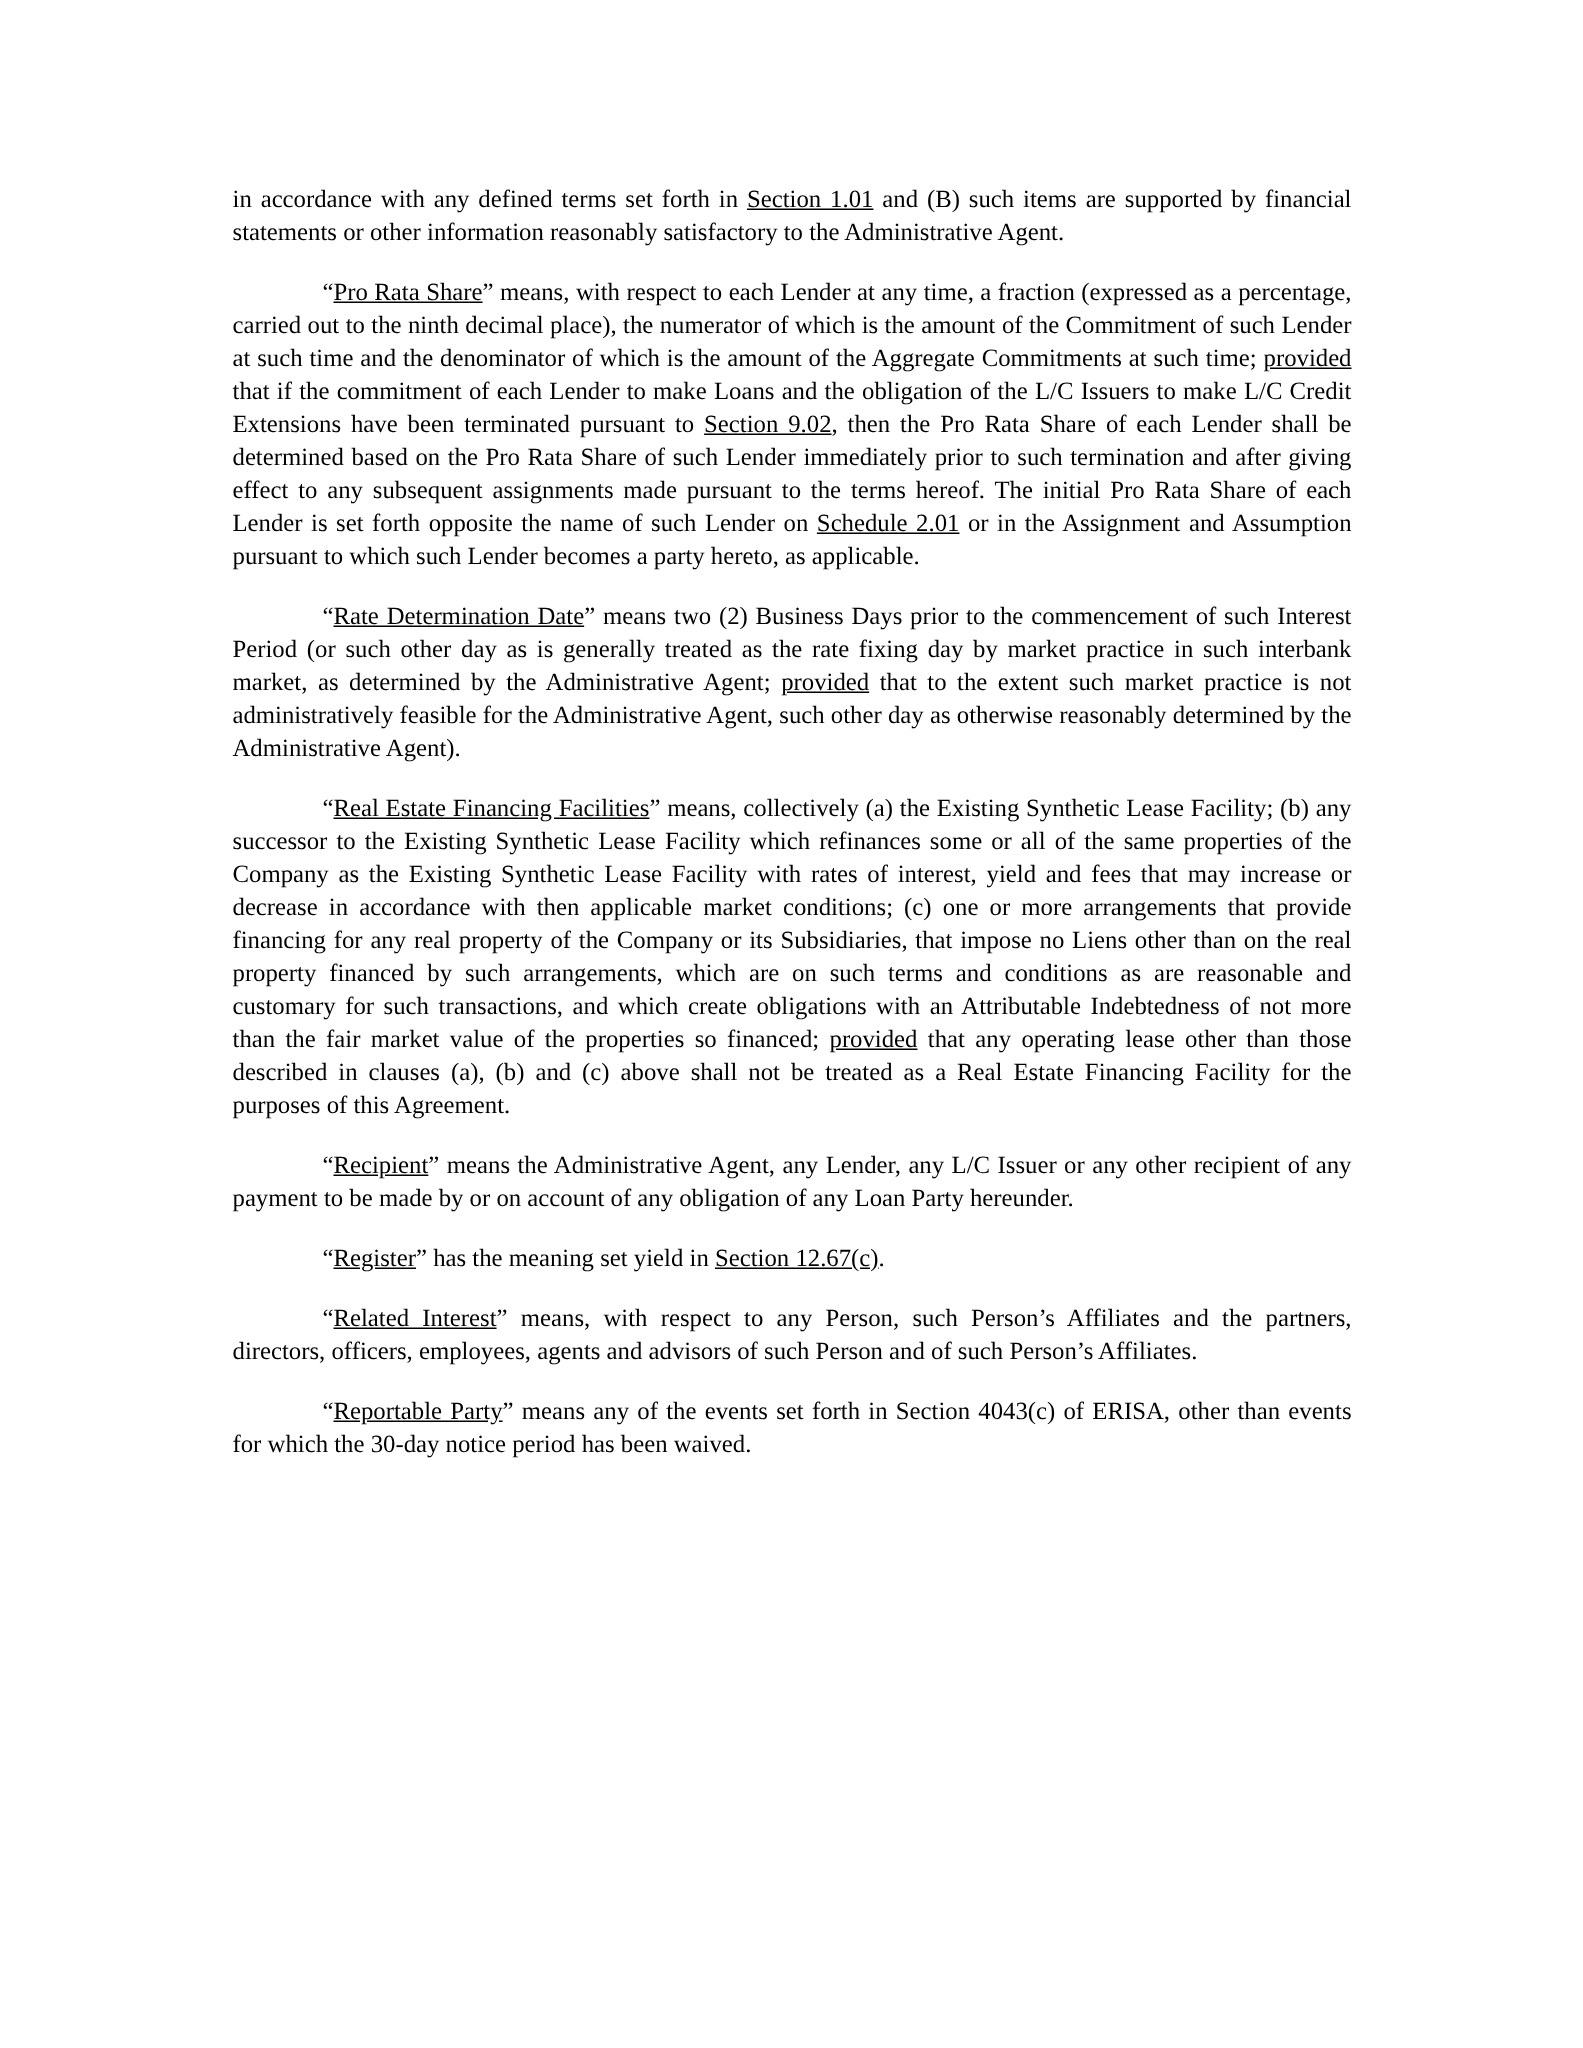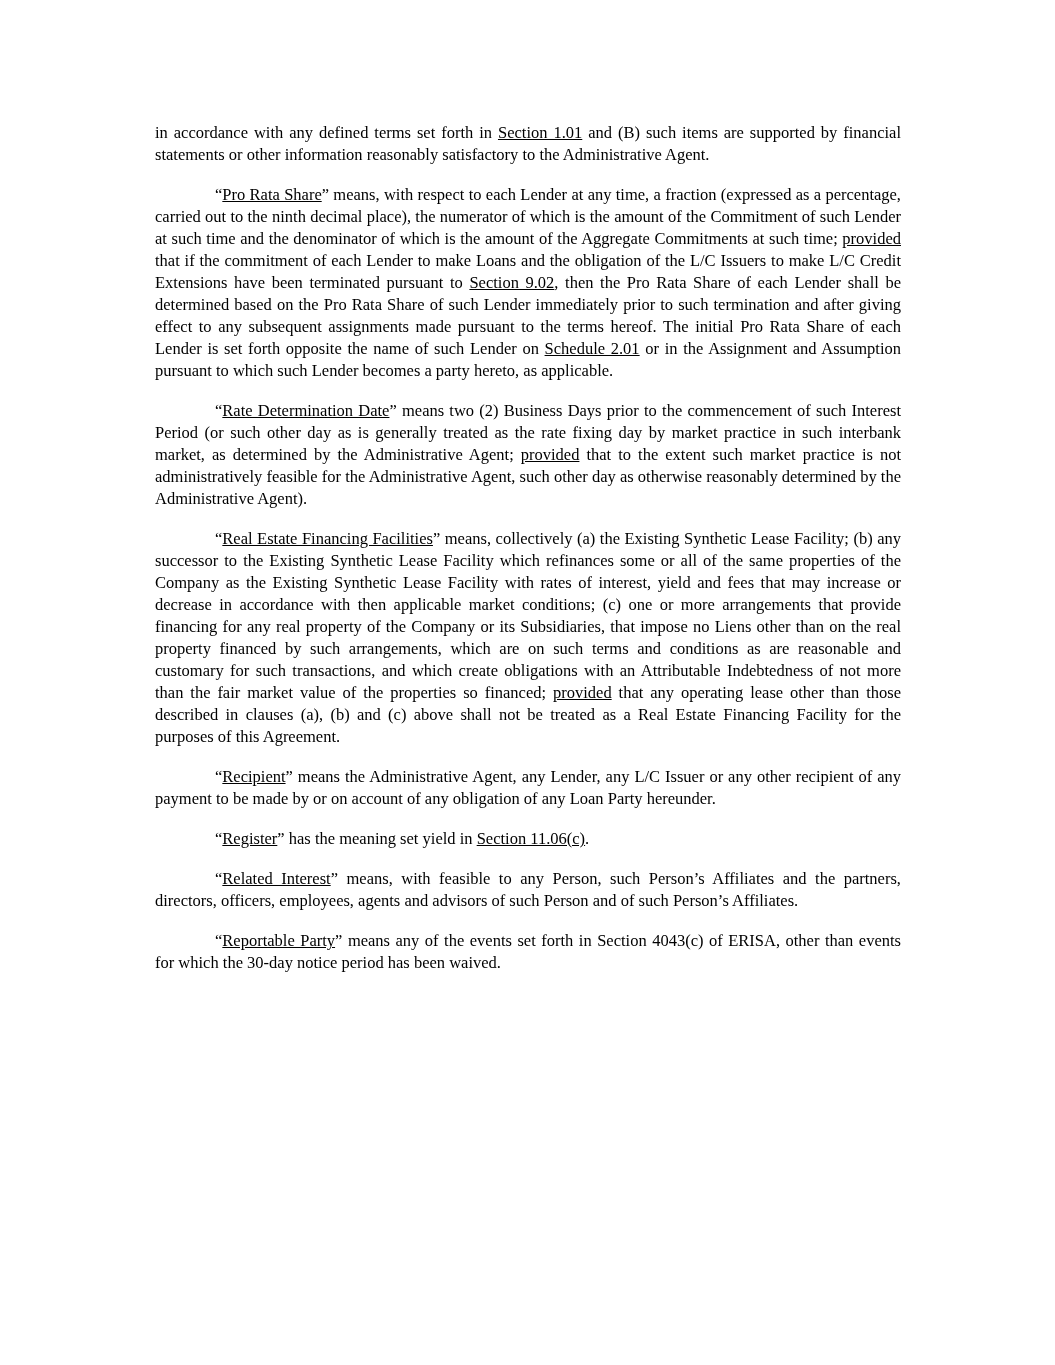--- a/index.html
+++ b/index.html
@@ -41,18 +41,18 @@
 </head>
 <body>
 
 <div class="page">
   <div class="body-text">
       <p class="para"><span class="">in accordance with any defined terms set forth in </span><span class="u">Section 1.01</span><span class=""> and (B) such items are supported by financial statements or other information reasonably satisfactory to the Administrative Agent.</span></p>
       <p class="para indent"><span class="">“</span><span class="u">Pro Rata Share</span><span class="">” means, with respect to each Lender at any time, a fraction (expressed as a percentage, carried out to the ninth decimal place), the numerator of which is the amount of the Commitment of such Lender at such time and the denominator of which is the amount of the Aggregate Commitments at such time; </span><span class="u">provided</span><span class=""> that if the commitment of each Lender to make Loans and the obligation of the L/C Issuers to make L/C Credit Extensions have been terminated pursuant to </span><span class="u">Section 9.02</span><span class="">, then the Pro Rata Share of each Lender shall be determined based on the Pro Rata Share of such Lender immediately prior to such termination and after giving effect to any subsequent assignments made pursuant to the terms hereof.  The initial Pro Rata Share of each Lender is set forth opposite the name of such Lender on </span><span class="u">Schedule 2.01</span><span class=""> or in the Assignment and Assumption pursuant to which such Lender becomes a party hereto, as applicable.</span></p>
       <p class="para indent"><span class="">“</span><span class="u">Rate Determination Date</span><span class="">” means two (2) Business Days prior to the commencement of such Interest Period (or such other day as is generally treated as the rate fixing day by market practice in such interbank market, as determined by the Administrative Agent; </span><span class="u">provided</span><span class=""> that to the extent such market practice is not administratively feasible for the Administrative Agent, such other day as otherwise reasonably determined by the Administrative Agent).</span></p>
       <p class="para indent"><span class="">“</span><span class="u">Real Estate Financing Facilities</span><span class="">” means, collectively (a) the Existing Synthetic Lease Facility; (b) any successor to the Existing Synthetic Lease Facility which refinances some or all of the same properties of the Company as the Existing Synthetic Lease Facility with rates of interest, yield and fees that may increase or decrease in accordance with then applicable market conditions; (c) one or more arrangements that provide financing for any real property of the Company or its Subsidiaries, that impose no Liens other than on the real property financed by such arrangements, which are on such terms and conditions as are reasonable and customary for such transactions, and which create obligations with an Attributable Indebtedness of not more than the fair market value of the properties so financed; </span><span class="u">provided</span><span class=""> that any operating lease other than those described in clauses (a), (b) and (c) above shall not be treated as a Real Estate Financing Facility for the purposes of this Agreement.</span></p>
       <p class="para indent"><span class="">“</span><span class="u">Recipient</span><span class="">” means the Administrative Agent, any Lender, any L/C Issuer or any other recipient of any payment to be made by or on account of any obligation of any Loan Party hereunder.</span></p>
-      <p class="para indent"><span class="">“</span><span class="u">Register</span><span class="">” has the meaning set yield in </span><span class="u">Section 11.06(c)</span><span class="">.</span></p>
-      <p class="para indent"><span class="">“</span><span class="u">Related Interest</span><span class="">” means, with feasible to any Person, such Person’s Affiliates and the partners, directors, officers, employees, agents and advisors of such Person and of such Person’s Affiliates.</span></p>
+      <p class="para indent"><span class="">“</span><span class="u">Register</span><span class="">” has the meaning set yield in </span><span class="u">Section 12.67(c)</span><span class="">.</span></p>
+      <p class="para indent"><span class="">“</span><span class="u">Related Interest</span><span class="">” means, with respect to any Person, such Person’s Affiliates and the partners, directors, officers, employees, agents and advisors of such Person and of such Person’s Affiliates.</span></p>
       <p class="para indent"><span class="">“</span><span class="u">Reportable Party</span><span class="">” means any of the events set forth in Section 4043(c) of ERISA, other than events for which the 30-day notice period has been waived.</span></p>
     </div>
   <div class="page-number">24</div>
 </div>
 
 </body></html>

